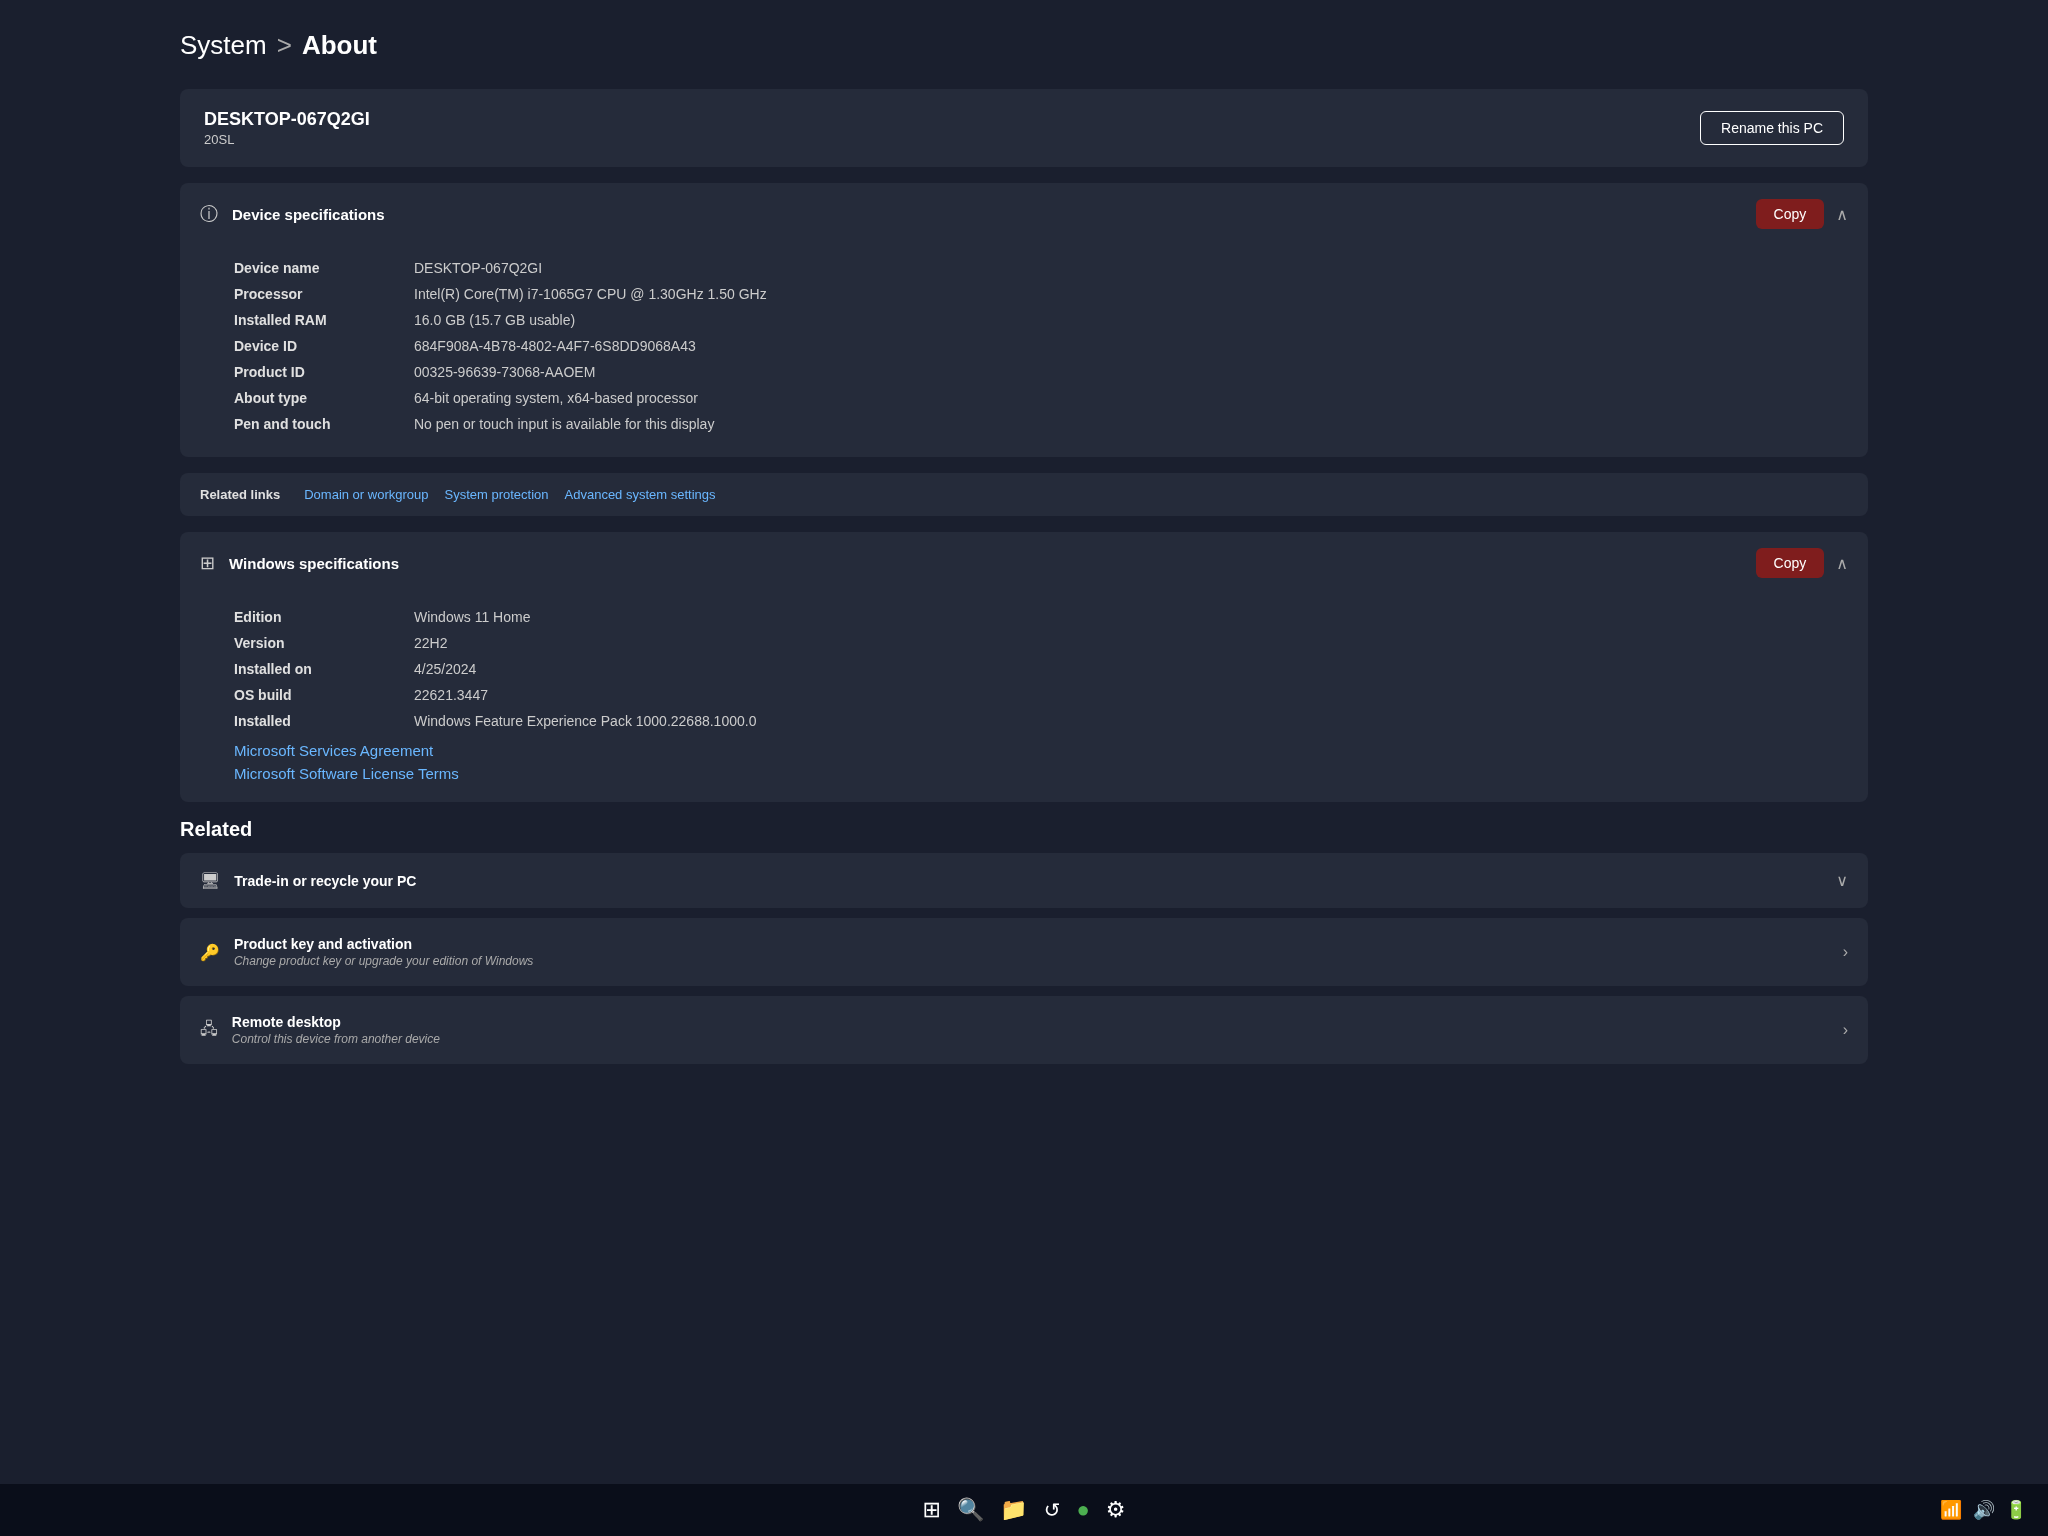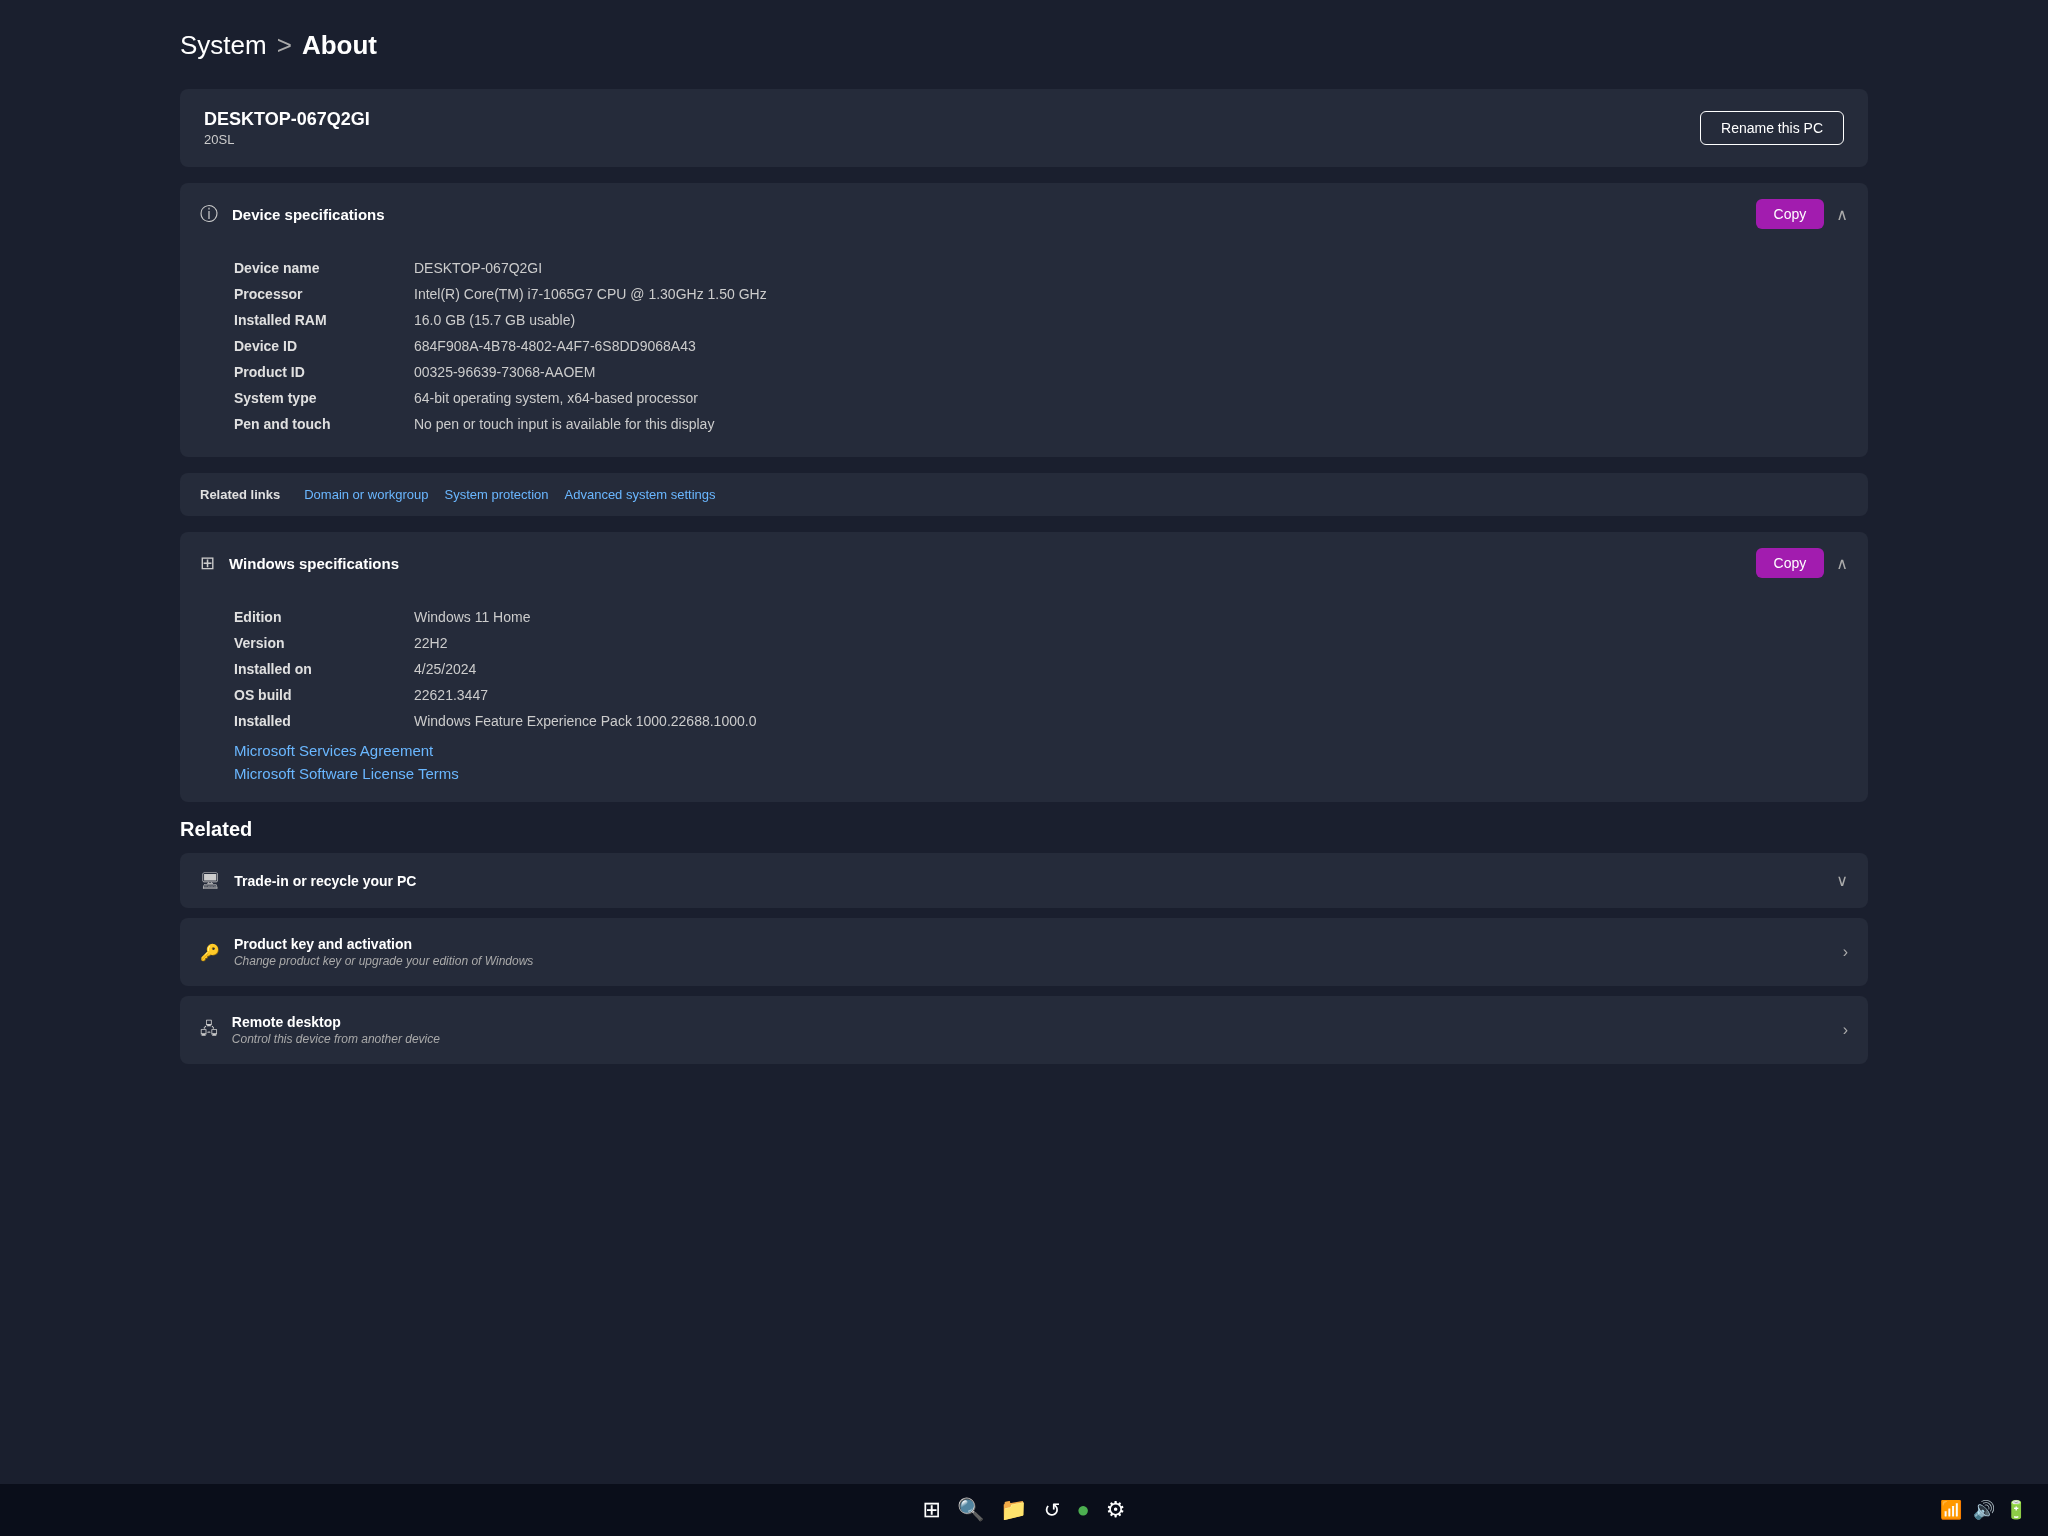--- a/index.html
+++ b/index.html
@@ -90,21 +90,21 @@
       font-size: 15px;
       font-weight: 600;
       color: #ffffff;
     }
     .section-header-right {
       display: flex;
       align-items: center;
       gap: 12px;
     }
     .copy-btn {
-      background-color: #a21caf;
+      background-color: #7f1d1d;
       border: none;
       color: #ffffff;
       padding: 7px 18px;
       border-radius: 6px;
       font-size: 14px;
       cursor: pointer;
     }
     .chevron-icon {
       font-size: 16px;
       color: #aaaaaa;
@@ -290,21 +290,21 @@
             </tr>
             <tr>
               <td>Device ID</td>
               <td>684F908A-4B78-4802-A4F7-6S8DD9068A43</td>
             </tr>
             <tr>
               <td>Product ID</td>
               <td>00325-96639-73068-AAOEM</td>
             </tr>
             <tr>
-              <td>System type</td>
+              <td>About type</td>
               <td>64-bit operating system, x64-based processor</td>
             </tr>
             <tr>
               <td>Pen and touch</td>
               <td>No pen or touch input is available for this display</td>
             </tr>
           </tbody>
       </table>
     </div>
   </div>

